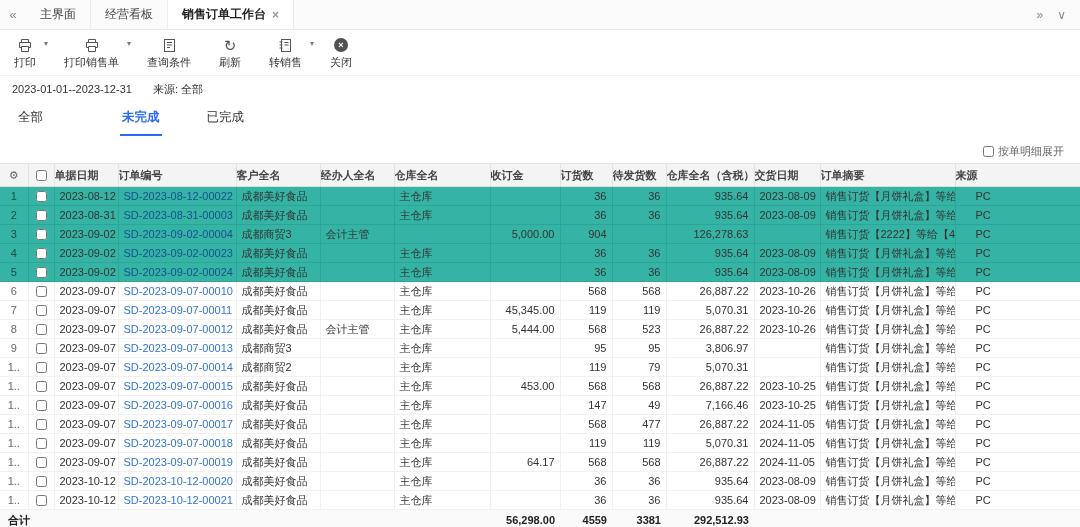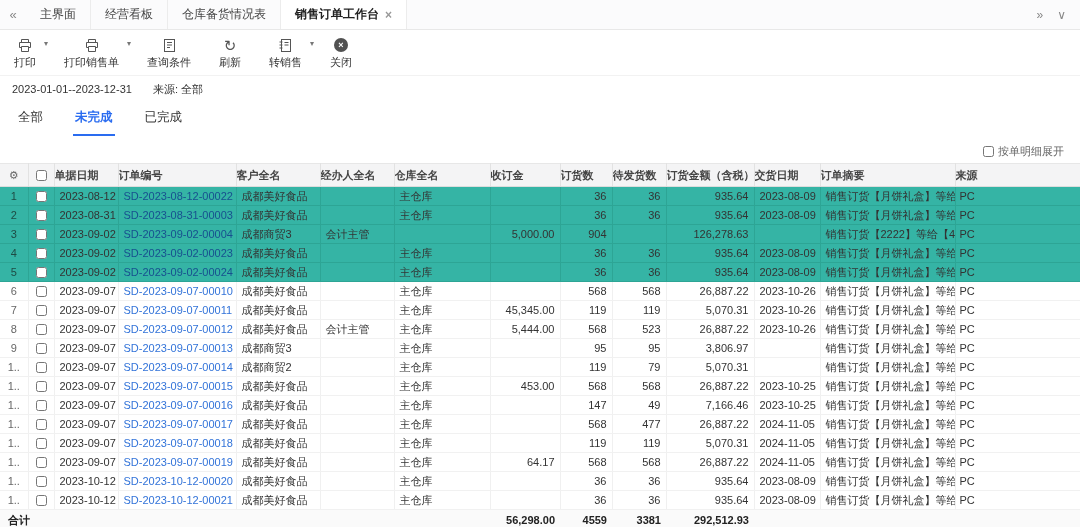--- a/index.html
+++ b/index.html
@@ -37,44 +37,44 @@
               padding:6px 12px 2px; font-size:11px; color:#333; }
   .info-left span { margin-right:18px; }
   .search-wrap { display:flex; align-items:center; gap:8px; }
   .search-label { color:#555; }
   .search-box { position:relative; display:inline-block; }
   .search-box input { width:168px; height:22px; border:1px solid #dcdcdc; border-radius:2px;
                       padding:0 22px 0 6px; font-size:11px; outline:none; }
   .search-box svg { position:absolute; right:5px; top:6px; }
 
   
-  .status-tabs { display:flex; gap:28px; padding:6px 16px 0; font-size:12.5px; color:#333; }
+  .status-tabs { display:flex; gap:43px; padding:6px 16px 0; font-size:12.5px; color:#333; }
   .stab { padding:4px 2px 8px; cursor:pointer; border-bottom:2px solid transparent; }
-  .stab.active { color:#2a6cf0; border-bottom-color:#2a6cf0; font-weight:bold; }
+  .stab.active { color:#2a6cf0; border-bottom-color:#2a6cf0; font-weight:bold;margin-left:32px; }
 
   
   .expand-row { display:flex; justify-content:flex-end; padding:8px 16px 4px;
                 font-size:11px; color:#666; }
   .expand-row label { display:flex; align-items:center; gap:4px; cursor:pointer; }
   .expand-row input { width:11px; height:11px; }
 
   
   table { width:1080px; table-layout:fixed; border-collapse:collapse; font-size:11px; }
   thead th { height:23px; background:#f4f4f5; color:#444; font-weight:bold;
              border-right:1px solid #e2e2e2; border-top:1px solid #e7e7e7;
              border-bottom:1px solid #ddd; text-align:left; overflow:hidden;
              white-space:nowrap; }
   tbody td { height:19px; border-right:1px solid #f0f0f0; border-bottom:1px solid #f1f1f1;
              padding:0 5px; overflow:hidden; white-space:nowrap; }
   td.c-num, th.c-num { text-align:center; color:#666; padding:0 2px; }
   td.c-check, th.c-check { text-align:center; padding:0; }
   tbody input[type=checkbox], thead input[type=checkbox] { width:11px; height:11px; vertical-align:middle; }
   .k-order_no { color:#3273d9; cursor:pointer; }
   .k-deposit, .k-qty, .k-pending, .k-amount { text-align:right; }
-  .k-source { padding-left:4px;margin-left:20px; }
+  .k-source { padding-left:20px;margin-left:20px; }
   tr.selected td { background:#35b4a5; border-right-color:#2da595; border-bottom-color:#2da595; }
   tr.selected td.c-num { color:#1e4b44; }
   tr.selected .k-order_no { color:#17508f; }
   .total-row td { height:21px; background:#fafafa; border-top:1px solid #ddd;
                   border-bottom:1px solid #e5e5e5; font-weight:bold; color:#222;
                   padding:0 5px; white-space:nowrap; overflow:hidden; }
   .total-row .t-label { padding-left:8px; }
   .total-row .num { text-align:right; }
 
   svg path, svg rect { stroke-width:1; }
@@ -82,23 +82,20 @@
 </head>
 <body>
 
 <div class="tabbar">
   <span class="nav-arrow">«</span>
   <div class="tab">
     <span>主界面</span>
   </div>
   <div class="tab">
     <span>经营看板</span>
-  </div>
-  <div class="tab">
-    <span>仓库备货情况表</span>
   </div>
   <div class="tab active">
     <span>销售订单工作台</span>
     <span class="tab-close">×</span>
   </div>
   <div class="tabbar-spacer"></div>
   <div class="tabbar-right">
     <span>»</span>
     <span>∨</span>
   </div>
@@ -201,21 +198,21 @@
       <th class="c-check"><input type="checkbox" style=""></th>
 
     <th>单据日期</th>
         <th>订单编号</th>
         <th>客户全名</th>
         <th>经办人全名</th>
         <th>仓库全名</th>
         <th>收订金</th>
         <th>订货数</th>
         <th>待发货数</th>
-        <th>订货金额（含税）</th>
+        <th>仓库全名（含税）</th>
         <th>交货日期</th>
         <th>订单摘要</th>
         <th>来源</th>
       </tr>
   </thead>
   <tbody>
 
   <tr class="selected">
         <td class="c-num">1</td>
         <td class="c-check"><input type="checkbox" style=""></td>

